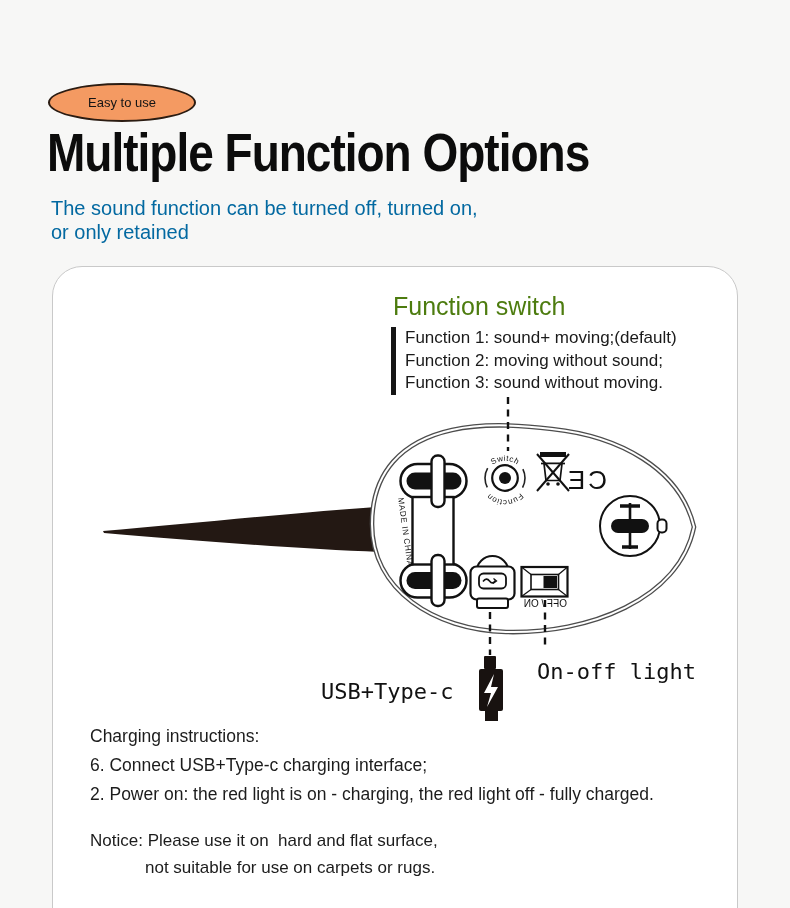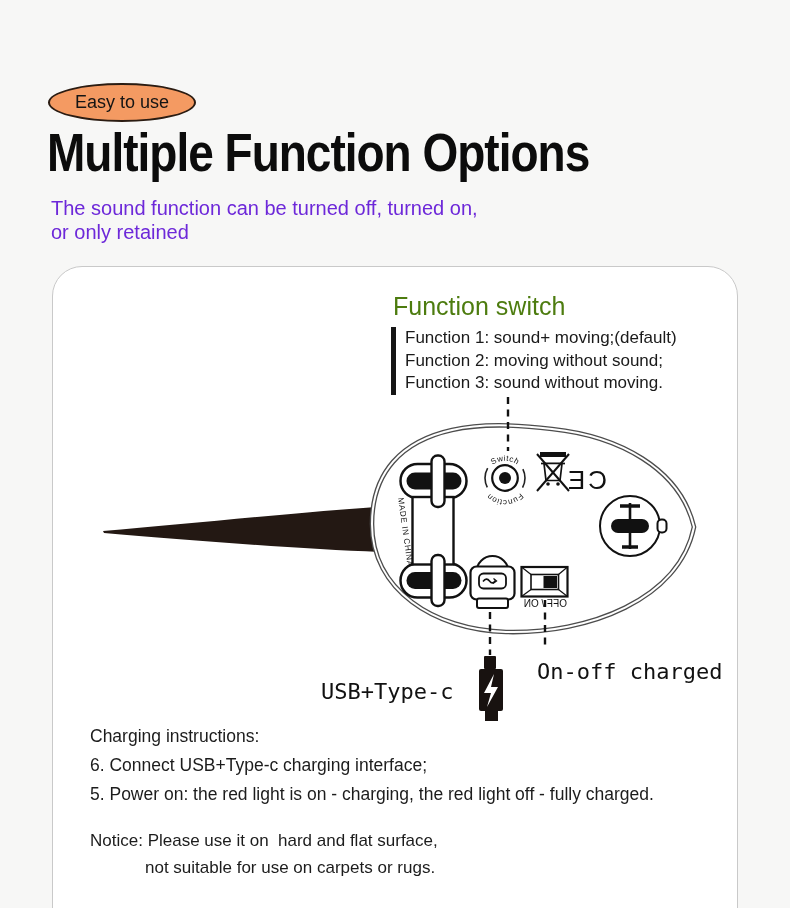--- a/index.html
+++ b/index.html
@@ -10,32 +10,32 @@
     overflow:hidden;
     font-family:"Liberation Sans", sans-serif;
     color:#1d1d1d;
   }
   .badge{
     position:absolute;left:48px;top:83px;
     width:148px;height:39px;
     border:2px solid #2b1c12;
     border-radius:50%;
     display:flex;align-items:center;justify-content:center;
-    font-size:18px;color:#141414;
+    font-size:13px;color:#141414;
     box-sizing:border-box;
   }
   .title{
     position:absolute;left:47px;top:120px;
     font-size:46px;font-weight:700;color:#0c0c0c;
     letter-spacing:-1px;white-space:nowrap;
     transform:scaleY(1.18);transform-origin:left top;
   }
   .subtitle-line{
     position:absolute;left:51px;
-    font-size:20px;color:#6d28d9;white-space:nowrap;
+    font-size:20px;color:#0369a1;white-space:nowrap;
   }
   .panel{
     position:absolute;left:52px;top:266px;
     width:686px;height:690px;
     background:#ffffff;
     border:1px solid #c9c9c9;
     border-radius:30px;
     box-sizing:border-box;
   }
   .fs-heading{
@@ -176,22 +176,22 @@
 
     <g fill="#181210">
       <rect x="484" y="656" width="12" height="13" rx="1"></rect>
       <rect x="479" y="669" width="24" height="42" rx="2"></rect>
       <rect x="485" y="711" width="13" height="10"></rect>
       <polygon points="494,674 484,693 491,693 487,707 498,687 491,687" fill="#ffffff"></polygon>
     </g>
   </svg>
 
   <div class="mono-label usb-label">USB+Type-c</div>
-  <div class="mono-label onoff-label">On-off charged</div>
+  <div class="mono-label onoff-label">On-off light</div>
 
   <div class="body-text" style="top:726px">Charging instructions:</div>
   <div class="body-text" style="top:755px">6. Connect USB+Type-c charging interface;</div>
-  <div class="body-text" style="top:784px">5. Power on: the red light is on - charging, the red light off - fully charged.</div>
+  <div class="body-text" style="top:784px">2. Power on: the red light is on - charging, the red light off - fully charged.</div>
 
   <div class="notice-text" style="left:145px;top:858px">not suitable for use on carpets or rugs.</div>
   <div class="notice-text" style="left:90px;top:831px">Notice: Please use it on  hard and flat surface,</div>
 
 </div>
 
 </body></html>

